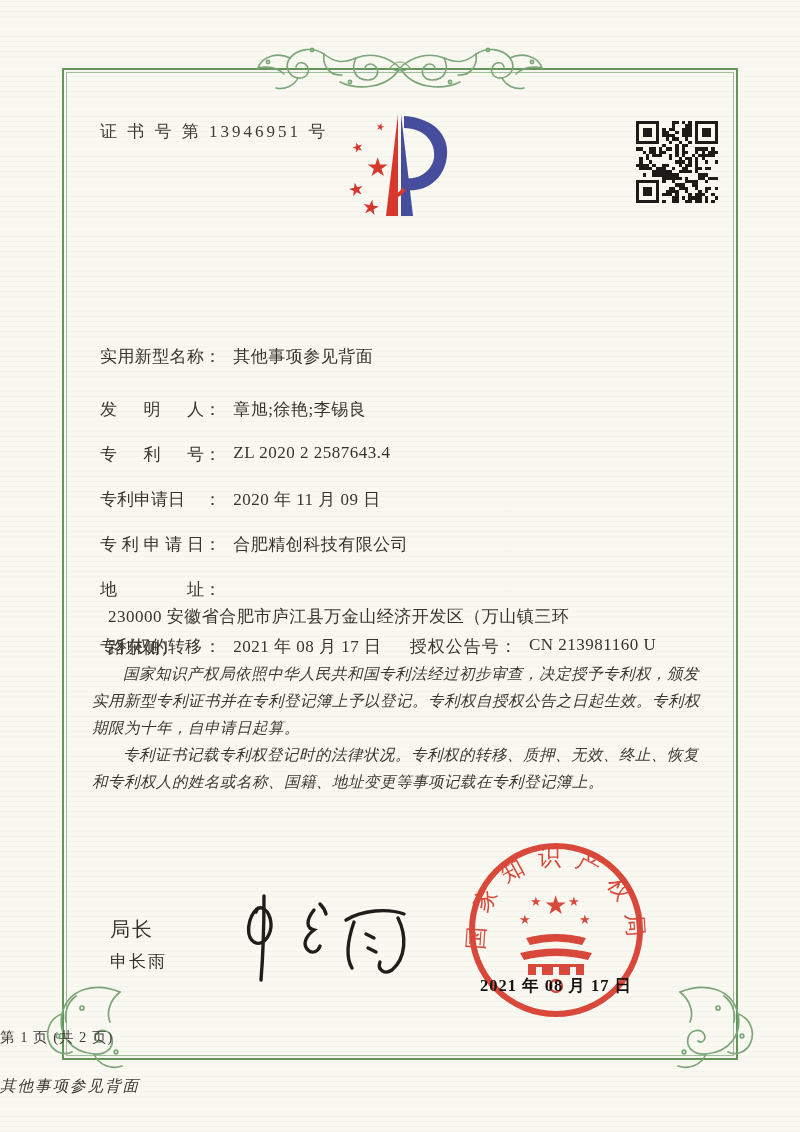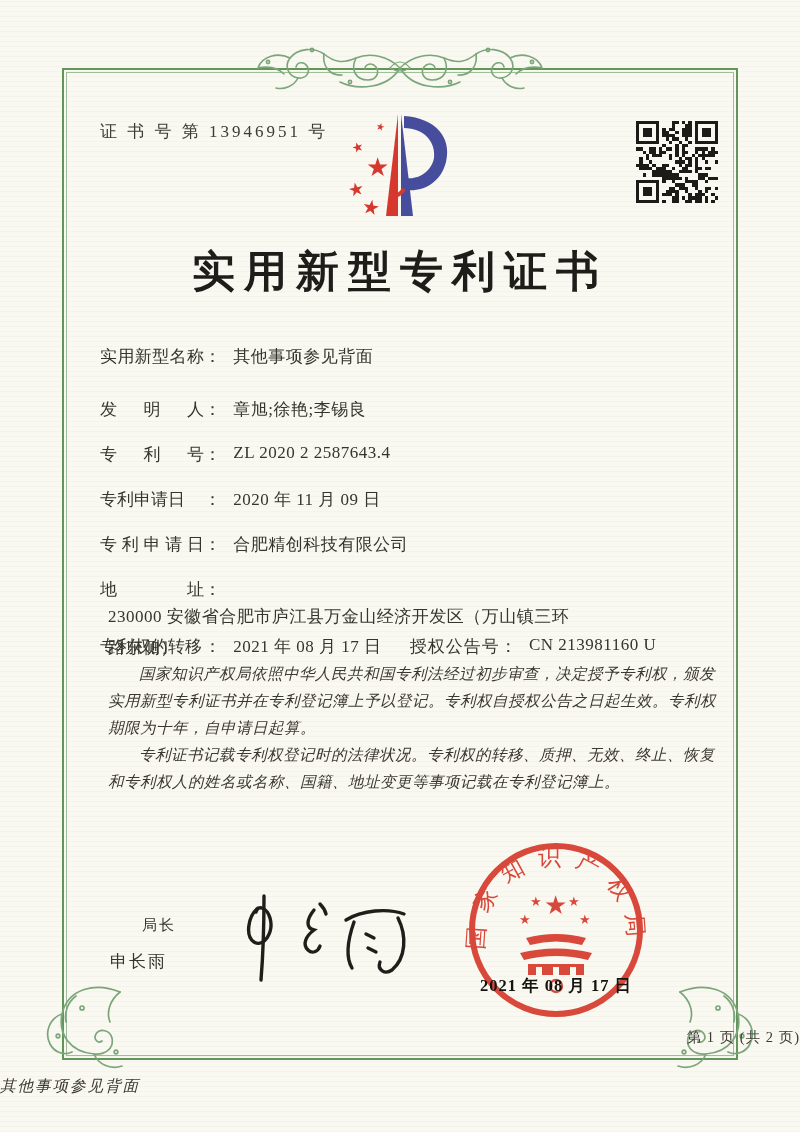--- a/index.html
+++ b/index.html
@@ -32,33 +32,33 @@
   .frow { position:absolute; left:0; font-size:17px; white-space:nowrap; }
   .flabel { display:inline-block; width:104px; text-align:justify; text-align-last:justify; vertical-align:top; }
   .flabel.compact { text-align-last:auto; }
   .colon { display:inline-block; vertical-align:top; }
   .fvalue { display:inline-block; margin-left:8px; vertical-align:top; letter-spacing:0.5px; }
   .frow.wrap { white-space:normal; }
   .frow.wrap .fvalue { width:470px; line-height:31px; }
   .grant-pair2 { margin-left:24px; }
   .grant-pair2 .flabel2 { display:inline-block; letter-spacing:1px; }
   .body-text {
-    position:absolute; left:108px; top:660px; width:620px;
+    position:absolute; left:92px; top:660px; width:620px;
     font-size:15.5px; font-style:italic; line-height:27px; color:#3a382f;
   }
   .body-text p { text-indent:2em; letter-spacing:0.5px; }
-  .sig-role { position:absolute; left:110px; top:916px; font-size:15px; letter-spacing:2px;margin-left:32px; }
+  .sig-role { position:absolute; left:110px; top:916px; font-size:20px; letter-spacing:2px; }
   .sig-name { position:absolute; left:110px; top:950px; font-size:17px; letter-spacing:2px; }
   .sig-draw { position:absolute; left:228px; top:886px; width:200px; height:104px; }
   .seal { position:absolute; left:462px; top:836px; width:188px; height:188px; opacity:0.92; }
   .seal-date {
     position:absolute; left:460px; top:975px; width:192px; text-align:center;
     font-size:16.5px; font-weight:bold; color:#14130f; letter-spacing:1px;
   }
-  .page-info { position:absolute; left:0; top:1028px; width:100%; text-align:right; font-size:14.5px; color:#3c3b33; letter-spacing:1px; }
+  .page-info { position:absolute; left:0; top:1028px; width:100%; text-align:left; font-size:14.5px; color:#3c3b33; letter-spacing:1px; }
   .back-note { position:absolute; left:0; top:1076px; width:100%; font-size:15.5px; font-style:italic; color:#3a382f; letter-spacing:2px; }
   .orn-top { position:absolute; left:238px; top:38px; width:324px; height:58px; }
   .orn-bl { position:absolute; left:32px; top:978px; width:104px; height:104px; }
   .orn-br { position:absolute; left:664px; top:978px; width:104px; height:104px; transform:scaleX(-1); }
 </style>
 </head>
 <body>
 
 <div id="page">
 
@@ -339,21 +339,20 @@
       <rect x="1" y="1" width="5" height="5" fill="#f9f8f1"></rect>
       <rect x="2" y="2" width="3" height="3" fill="#1c1b18"></rect>
       <rect x="18" y="0" width="7" height="7" fill="#1c1b18"></rect>
       <rect x="19" y="1" width="5" height="5" fill="#f9f8f1"></rect>
       <rect x="20" y="2" width="3" height="3" fill="#1c1b18"></rect>
       <rect x="0" y="18" width="7" height="7" fill="#1c1b18"></rect>
       <rect x="1" y="19" width="5" height="5" fill="#f9f8f1"></rect>
       <rect x="2" y="20" width="3" height="3" fill="#1c1b18"></rect>
     </svg>
 
-  <div class="title">实用新型专利证书</div>
 
   <div class="fields">
     <div class="frow" style="top:0">
       <span class="flabel">实用新型名称</span><span class="colon">：</span>
       <span class="fvalue">其他事项参见背面</span>
     </div>
     <div class="frow" style="top:53px">
       <span class="flabel">发明人</span><span class="colon">：</span>
       <span class="fvalue">章旭;徐艳;李锡良</span>
     </div>

